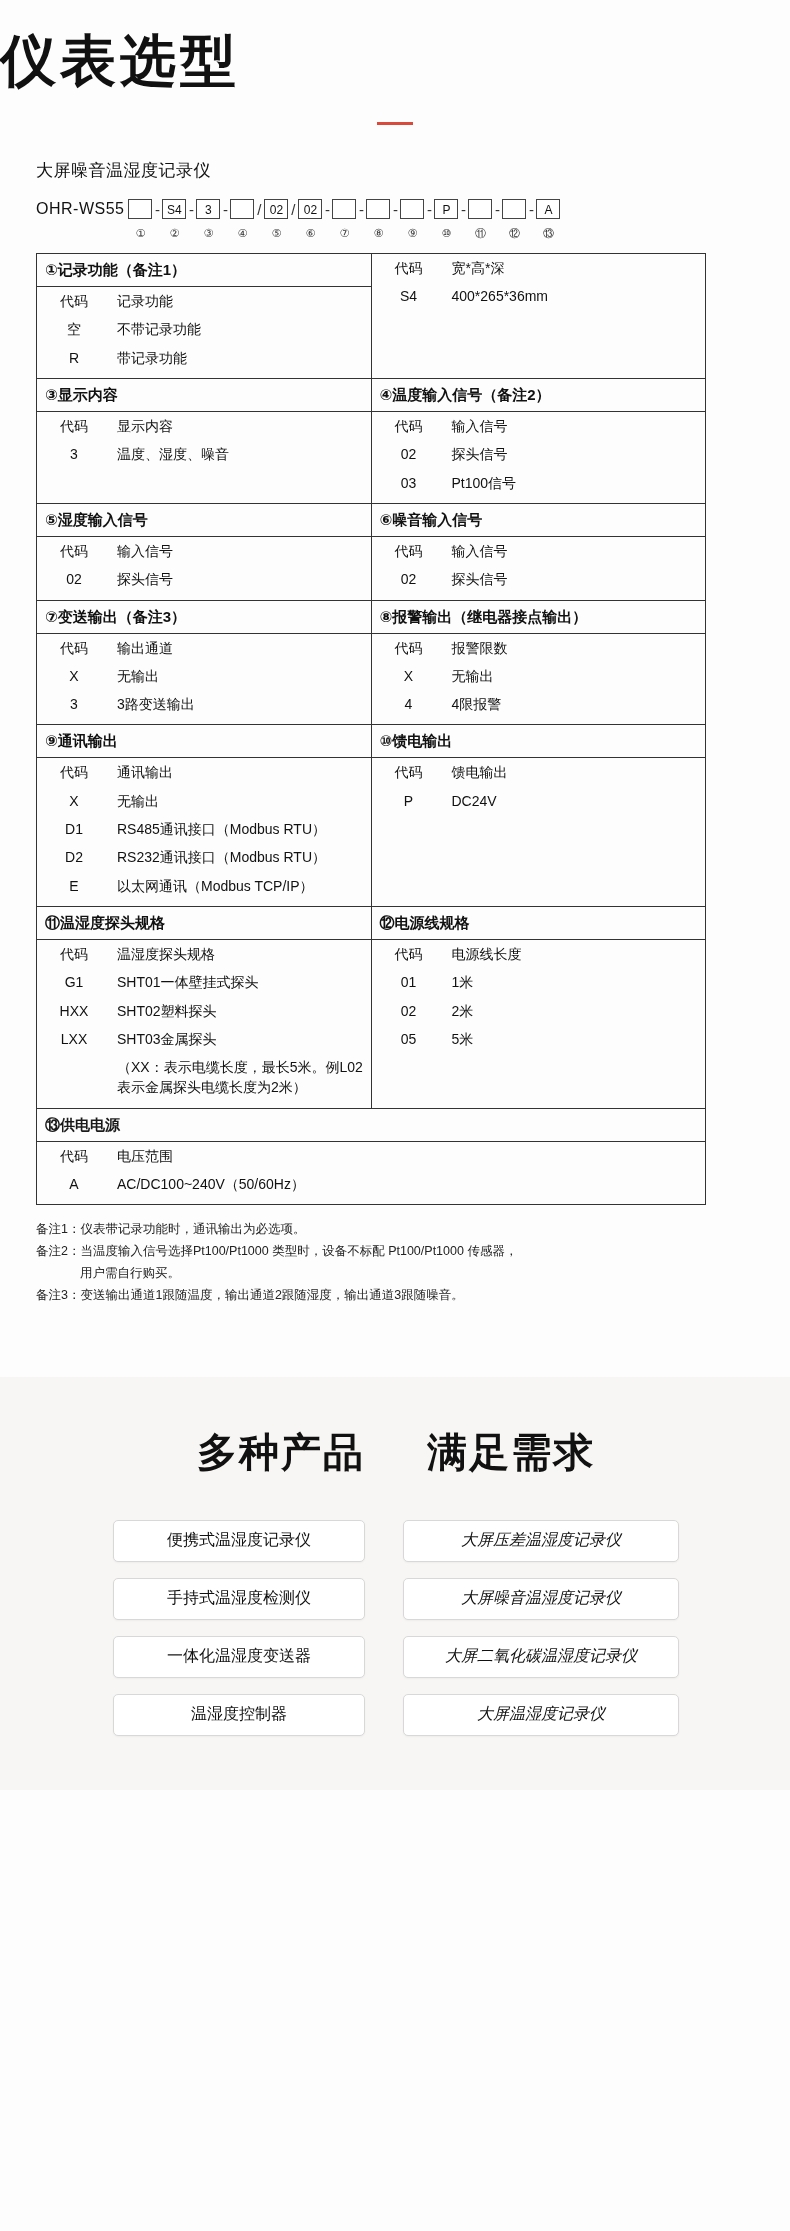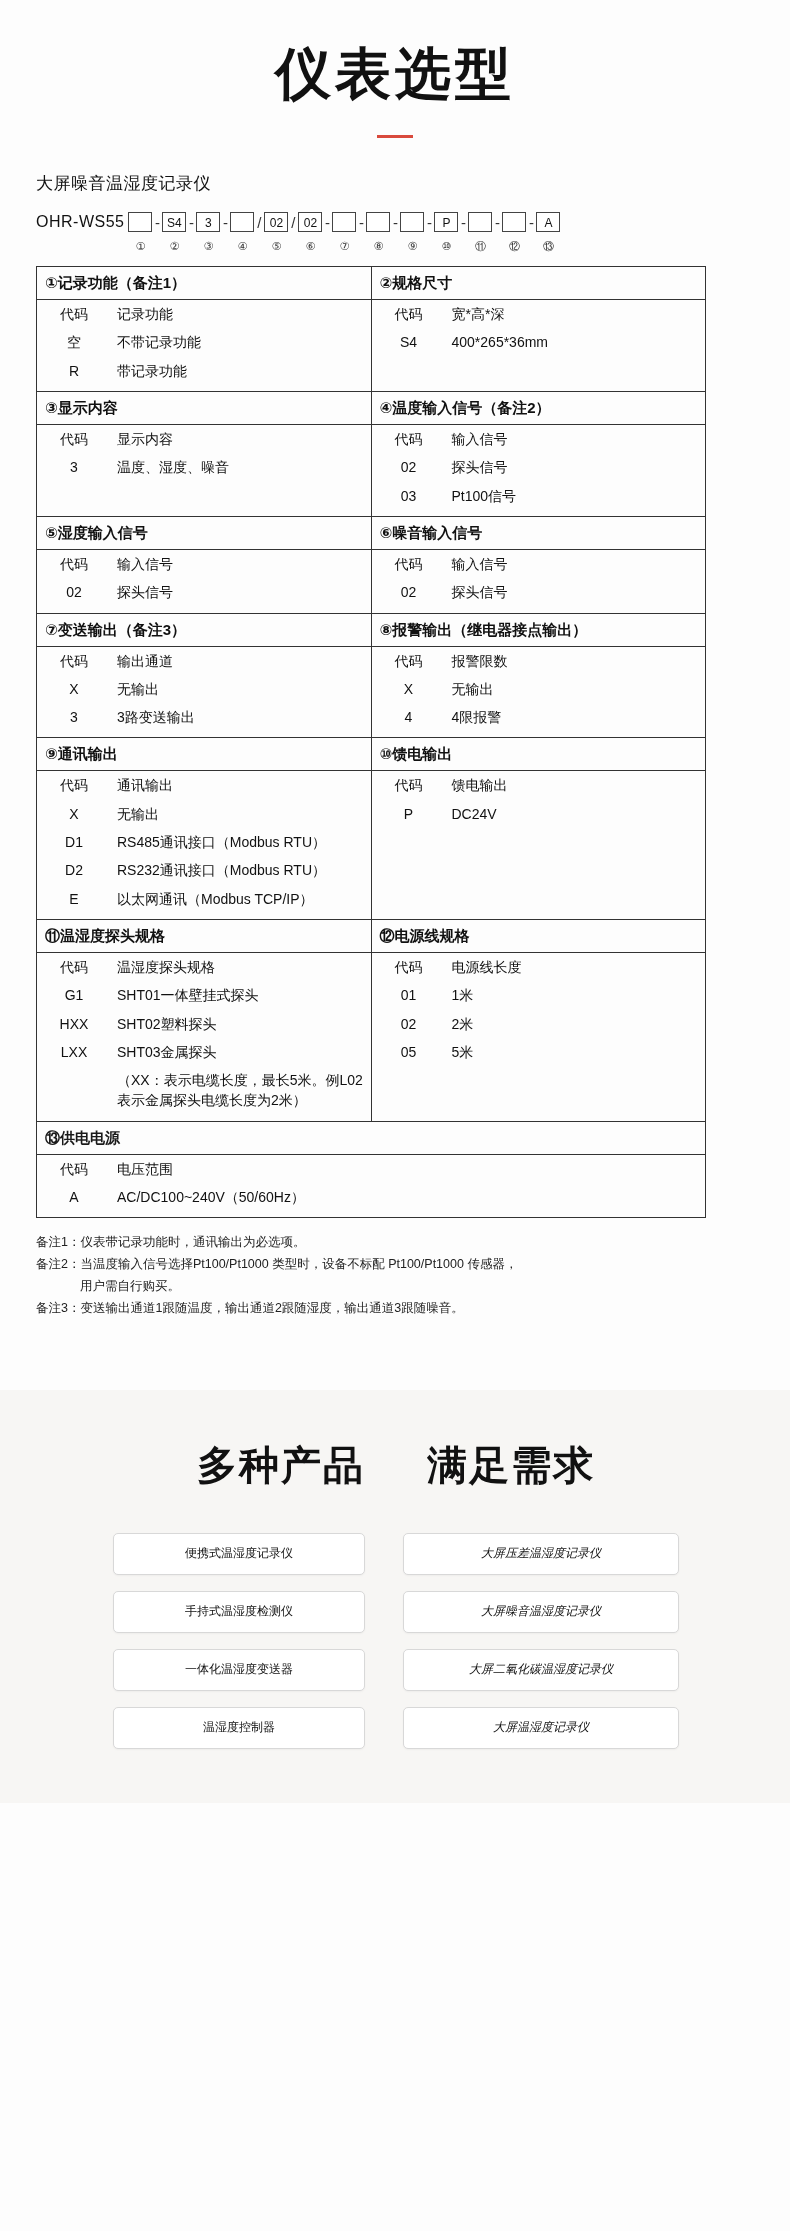--- a/index.html
+++ b/index.html
@@ -15,22 +15,22 @@
   }
   .page {
     width: 790px;
     min-height: 2231px;
     position: relative;
     background: #fdfdfd;
     box-sizing: border-box;
   }
   
   .title-block {
-    padding-top: 40px;
-    text-align: center;
+    padding-top: 27px;
+    text-align: left;
   }
   .main-title {
     font-size: 56px;
     font-weight: bold;
     letter-spacing: 4px;
     color: #111;
     margin: 0;
     line-height: 1.2;
   }
   .title-rule {
@@ -189,21 +189,21 @@
   }
   .prod-item {
     width: 250px;
     height: 40px;
     background: #ffffff;
     border: 1px solid #d8d8d8;
     border-radius: 5px;
     display: flex;
     align-items: center;
     justify-content: center;
-    font-size: 12px;
+    font-size: 16px;
     color: #111;
     box-shadow: 0 1px 2px rgba(0,0,0,0.04);
   }
   .prod-col.right .prod-item { width: 274px; font-style: italic; }
 </style>
 </head>
 <body>
 
 <div class="page">
 
@@ -292,21 +292,20 @@
           </tr>
           <tr>
             <td class="c1">R</td>
             <td class="c2">带记录功能</td>
           </tr>
         </tbody>
             </table>
         <div class="pad-bottom"></div>
       </td>
       <td style="width:50%">
-        <div class="sec-head">②规格尺寸</div>
         <table class="sub">
           <tbody>
                 <tr class="hdr">
             <td class="c1">代码</td>
             <td class="c2">宽*高*深</td>
           </tr>
           <tr>
             <td class="c1">S4</td>
             <td class="c2">400*265*36mm</td>
           </tr>

